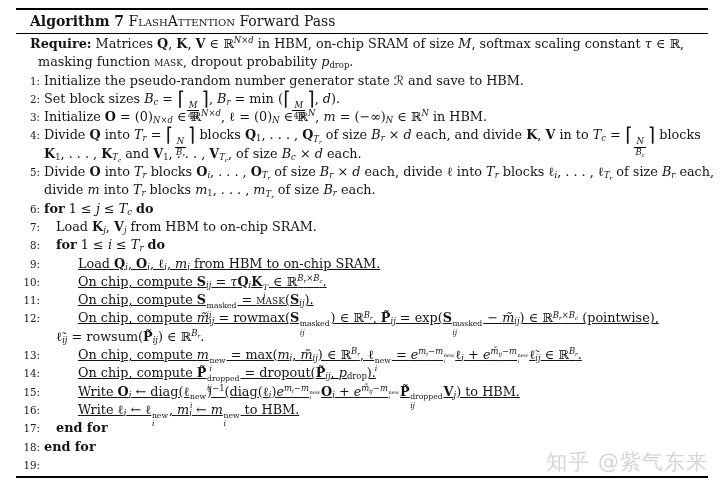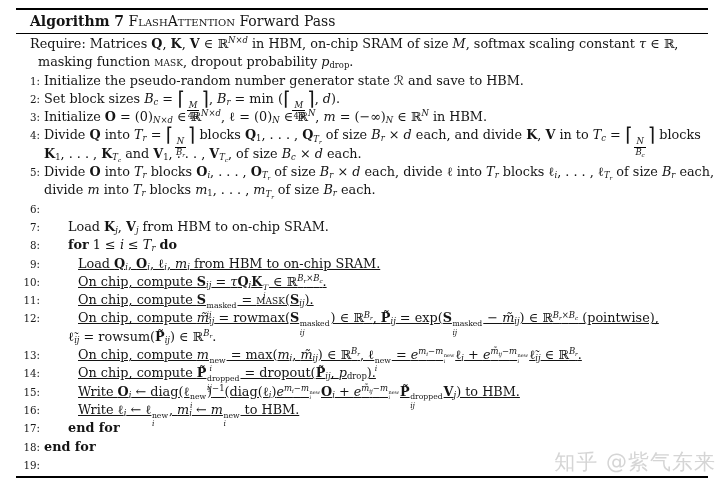--- a/index.html
+++ b/index.html
@@ -10,37 +10,37 @@
   }
   .algo{position:absolute;left:16px;top:8px;width:692px;}
   .rule{border:0;height:0;border-top:2px solid #000;}
   .rule.mid{border-top-width:1.4px;}
   .header{font-size:14px;line-height:19px;padding:2px 0 2px 14px;white-space:nowrap;}
   .hlabel{font-weight:bold;}
   .sc{font-variant:small-caps;}
   .body{font-size:12.8px;padding-top:1px;}
   .req-row{height:18.3px;line-height:18.3px;white-space:nowrap;padding-left:14px;}
   .req-row.cont{padding-left:22px;}
-  .req-label{font-weight:normal;}
+  .req-label{font-weight:bold;}
   .row{display:flex;align-items:baseline;height:18.3px;line-height:18.3px;white-space:nowrap;}
   .num{flex:0 0 24px;text-align:right;padding-right:4px;font-size:10.3px;color:#1a1a1a;}
   .txt.lvl0{margin-left:0;}
-  .txt.lvl1{margin-left:24px;}
+  .txt.lvl1{margin-left:12px;}
   .txt.lvl2{margin-left:34px;text-decoration:underline;}
   sub,sup{font-size:0.66em;line-height:0;}
   sub{vertical-align:-0.28em;}
   sup{vertical-align:0.55em;}
   .frac{display:inline-flex;flex-direction:column;align-items:center;font-size:0.66em;line-height:1.1;vertical-align:-0.55em;margin:0 1px;}
   .fn{border-bottom:1px solid #000;padding:0 2px 0.5px;}
   .fd{padding:0.5px 2px 0;}
   .cb{font-size:1.5em;line-height:0;vertical-align:-0.12em;font-family:"DejaVu Sans",sans-serif;}
   .scr{display:inline-flex;flex-direction:column;align-items:flex-start;font-size:0.6em;line-height:1.12;vertical-align:-0.5em;margin:0 1px 0 0.5px;}
   .rule.bottom{margin-top:2px;}
   .watermark{
-    position:absolute;right:4px;bottom:9px;
+    position:absolute;right:12px;bottom:9px;
     font-size:21px;letter-spacing:1px;color:#d5d5d5;
     text-shadow:1px 1px 0 #ffffff;
     font-family:"DejaVu Sans","Liberation Sans",sans-serif;
   }
 </style>
 </head>
 <body>
 
 <div class="algo">
   <div class="rule top"></div>
@@ -88,20 +88,21 @@
         <div class="row">
           <span class="num">5:</span>
           <span class="txt lvl0">Divide <b>O</b> into <i>T</i><sub><i>r</i></sub> blocks <b>O</b><sub><i>i</i></sub>, . . . , <b>O</b><sub><i>T</i><sub><i>r</i></sub></sub> of size <i>B</i><sub><i>r</i></sub> × <i>d</i> each, divide ℓ into <i>T</i><sub><i>r</i></sub> blocks ℓ<sub><i>i</i></sub>, . . . , ℓ<sub><i>T</i><sub><i>r</i></sub></sub> of size <i>B</i><sub><i>r</i></sub> each,</span>
         </div>
         <div class="row">
           <span class="num"></span>
           <span class="txt lvl0">divide <i>m</i> into <i>T</i><sub><i>r</i></sub> blocks <i>m</i><sub>1</sub>, . . . , <i>m</i><sub><i>T</i><sub><i>r</i></sub></sub> of size <i>B</i><sub><i>r</i></sub> each.</span>
         </div>
         <div class="row">
           <span class="num">6:</span>
+          <span class="txt lvl0"><b>for</b> 1 ≤ <i>j</i> ≤ <i>T</i><sub><i>c</i></sub> <b>do</b></span>
         </div>
         <div class="row">
           <span class="num">7:</span>
           <span class="txt lvl1">Load <b>K</b><sub><i>j</i></sub>, <b>V</b><sub><i>j</i></sub> from HBM to on-chip SRAM.</span>
         </div>
         <div class="row">
           <span class="num">8:</span>
           <span class="txt lvl1"><b>for</b> 1 ≤ <i>i</i> ≤ <i>T</i><sub><i>r</i></sub> <b>do</b></span>
         </div>
         <div class="row">

